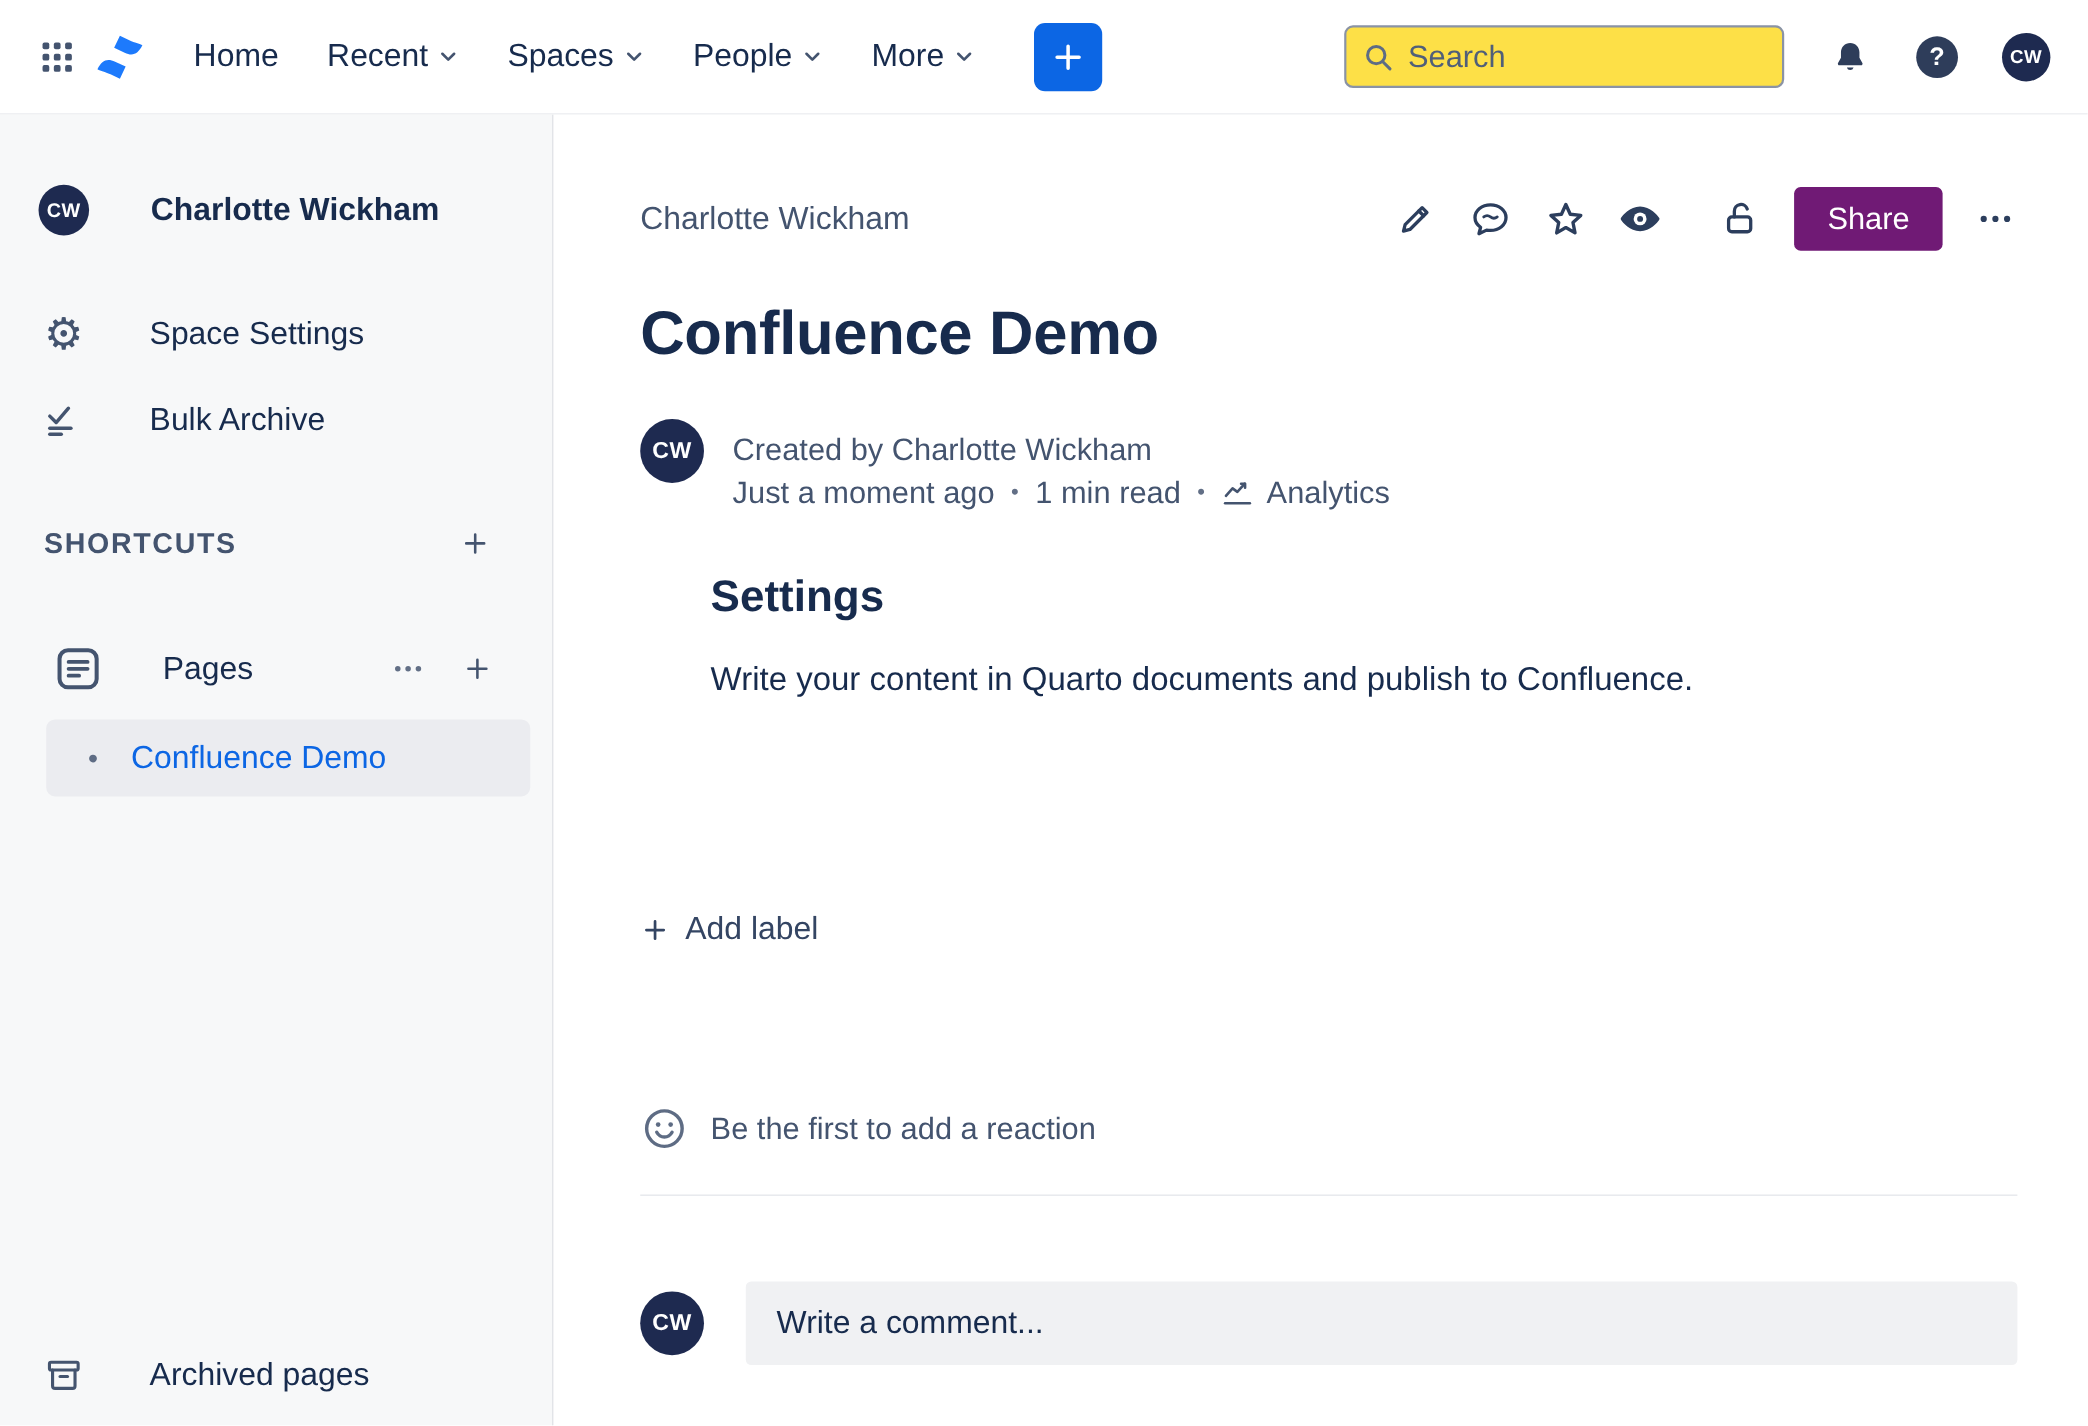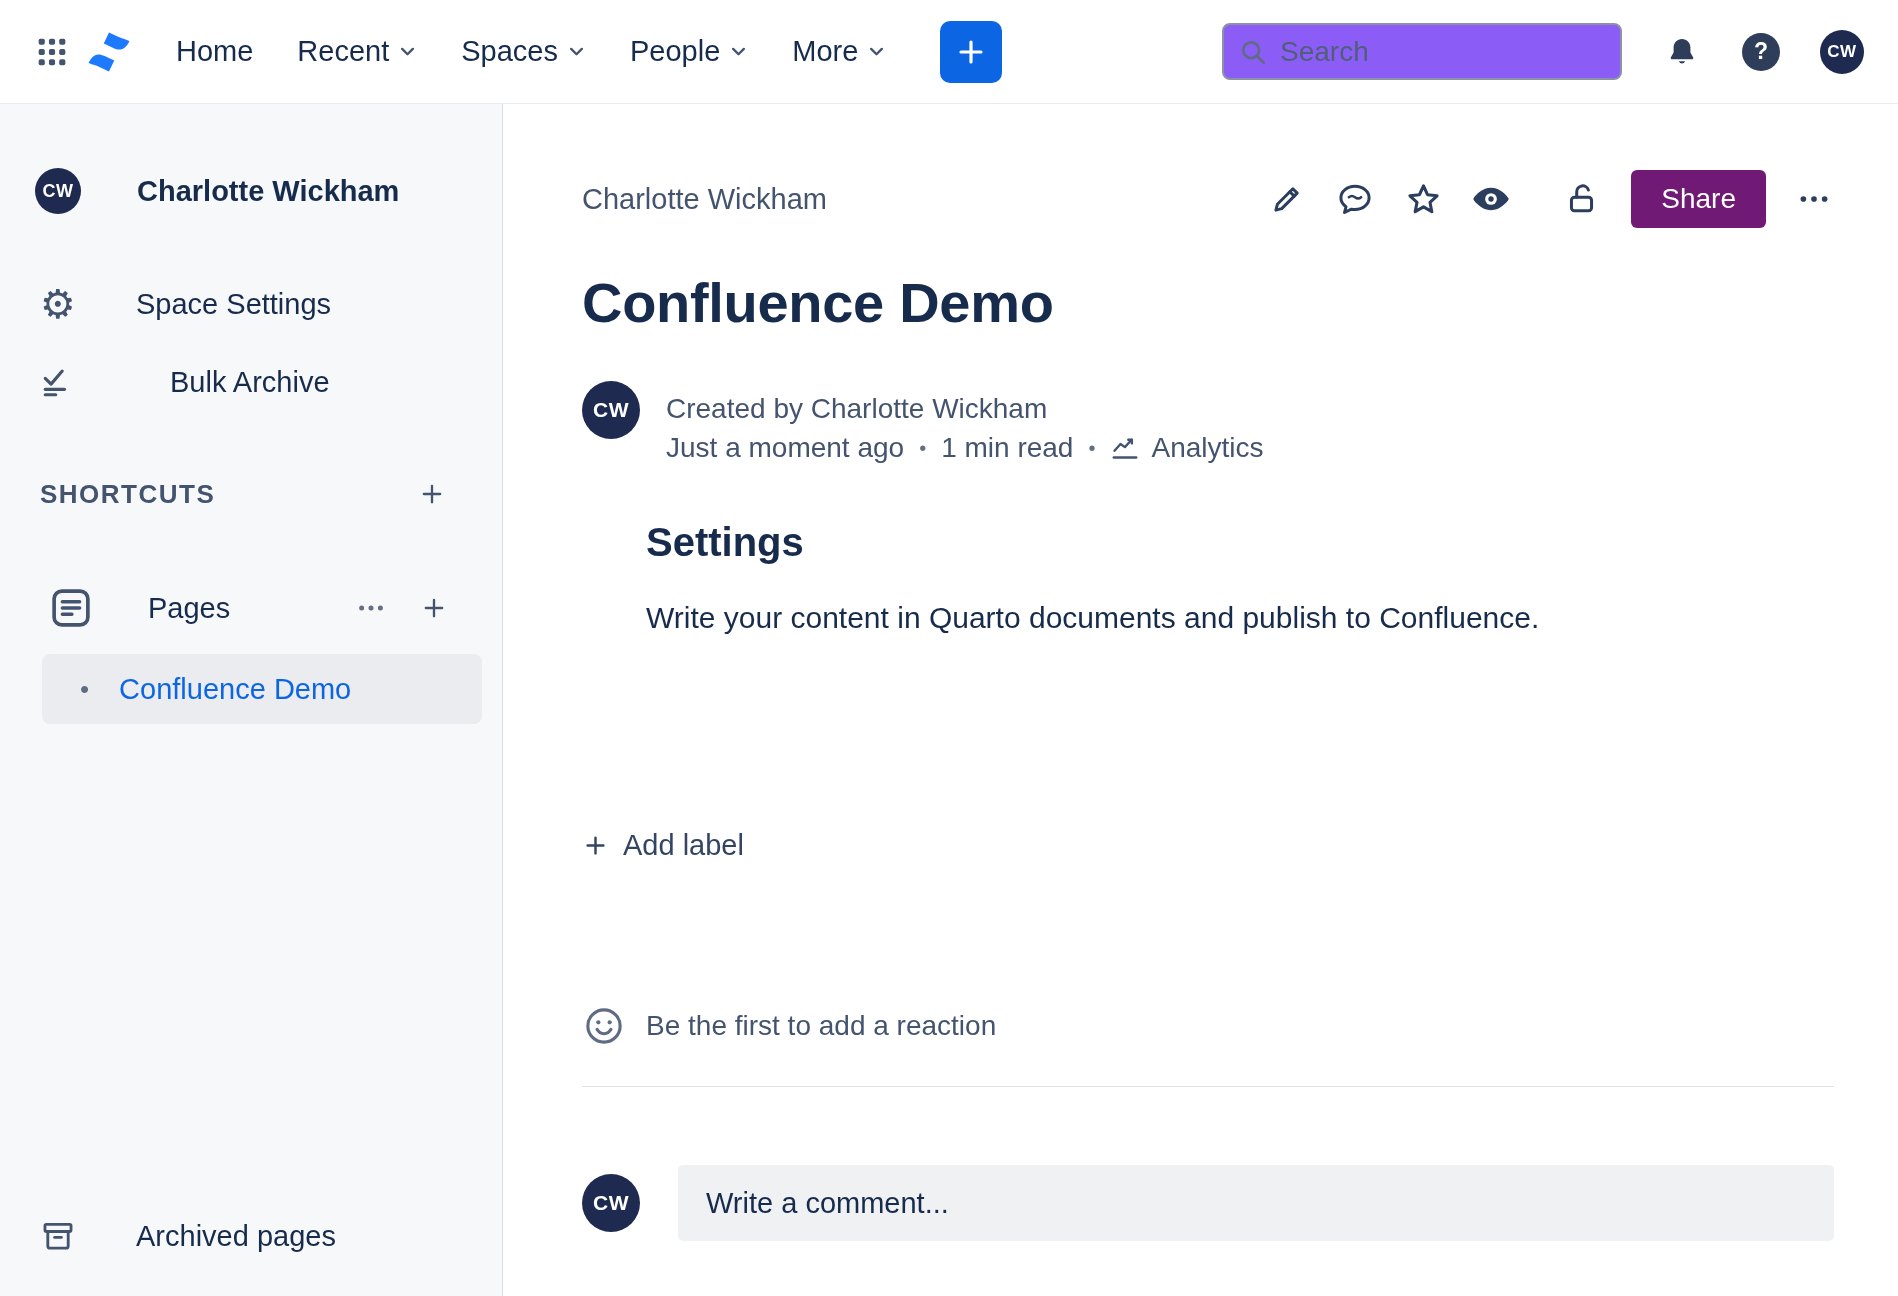--- a/index.html
+++ b/index.html
@@ -21,54 +21,54 @@
     border-bottom: 1px solid #E8EAEE; position: relative; z-index: 2;
   }
   .appswitch { width: 44px; height: 44px; display: flex; align-items: center; justify-content: center; }
   .logo { margin-left: 12px; display: flex; align-items: center; }
   .nav { display: flex; align-items: center; gap: 44px; margin-left: 44px; }
   .nav-item { display: flex; align-items: center; gap: 9px; font-size: 29px; font-weight: 500; color: #172B4D; }
   .create-btn { margin-left: 54px; width: 62px; height: 62px; border-radius: 10px; background: #0C66E4;
     display: flex; align-items: center; justify-content: center; }
   .top-right { margin-left: auto; display: flex; align-items: center; gap: 40px; }
   .searchbox { width: 400px; height: 57px; border: 2px solid #8A93A5; border-radius: 8px;
-    display: flex; align-items: center; gap: 12px; padding: 0 14px; background: #8b5cf6; }
+    display: flex; align-items: center; gap: 12px; padding: 0 14px; background: #fde047; }
   .searchbox input { flex: 1; min-width: 0; border: none; outline: none; background: transparent;
     font-size: 28px; color: #172B4D; font-family: inherit; }
   .searchbox input::placeholder { color: #505F79; opacity: 1; }
   .help-btn { width: 38px; height: 38px; border-radius: 50%; background: #2E3D5A; color: #fff;
     font-size: 23px; font-weight: 700; display: flex; align-items: center; justify-content: center; }
   .avatar { border-radius: 50%; background: #1E2A50; color: #fff; font-weight: 700;
     display: flex; align-items: center; justify-content: center; letter-spacing: .5px; flex: none; }
   .avatar.sm { width: 44px; height: 44px; font-size: 17px; }
   .avatar.md { width: 46px; height: 46px; font-size: 18px; }
   .avatar.lg { width: 58px; height: 58px; font-size: 21px; }
 
   
   .sidebar { position: absolute; top: 104px; left: 0; bottom: 0; width: 503px;
     background: #F7F8F9; border-right: 1px solid #DCDFE4; padding-top: 64px; }
   .space-header { display: flex; align-items: center; padding-left: 35px; margin-bottom: 58px; }
   .space-header .avatar { margin-right: 56px; }
   .space-name { font-size: 29px; font-weight: 700; color: #172B4D; }
   .side-row { display: flex; align-items: center; height: 64px; padding: 0 30px 0 40px; font-size: 29px; color: #172B4D; }
-  .side-row + .side-row { margin-top: 14px; gap: 34px; }
+  .side-row + .side-row { margin-top: 14px; }
   .ictray { width: 36px; display: flex; justify-content: center; margin-right: 60px; flex: none; }
   .gear-glyph { font-size: 40px; line-height: 1; color: #44546F; }
   .shortcuts { display: flex; align-items: center; justify-content: space-between;
     margin-top: 62px; height: 36px; padding: 0 56px 0 40px; }
   .shortcuts-lbl { font-size: 26px; font-weight: 700; letter-spacing: 1.5px; color: #44546F; }
   .pages-row { display: flex; align-items: center; height: 72px; margin-top: 60px; padding: 0 54px 0 48px; }
   .pages-row .ictray { width: 46px; margin-right: 54px; }
   .pages-label { font-size: 29px; font-weight: 500; color: #172B4D; }
   .pages-actions { margin-left: auto; display: flex; align-items: center; gap: 34px; color: #626F86; }
   .page-item { margin: 10px 20px 0 42px; height: 70px; background: #EBECF0; border-radius: 8px;
     display: flex; align-items: center; padding-left: 38px; gap: 30px; font-size: 29px; }
   .page-item .bullet { color: #5E6C84; font-size: 26px; }
   .page-item .plabel { color: #0C66E4; font-weight: 500; }
-  .archived { position: absolute; left: 0; right: 0; bottom: 28px; display: flex; align-items: center;
+  .archived { position: absolute; left: 0; right: 0; bottom: 14px; display: flex; align-items: center;
     height: 64px; padding: 0 30px 0 40px; font-size: 29px; color: #172B4D; }
 
   
   .main { position: absolute; top: 104px; left: 504px; right: 0; bottom: 0; background: #fff;
     padding: 66px 64px 0 78px; overflow: hidden; }
   .pagehead { display: flex; align-items: center; height: 58px; }
   .breadcrumb { font-size: 29px; color: #44546F; }
   .actions { margin-left: auto; display: flex; align-items: center; gap: 28px; }
   .act { width: 40px; height: 40px; display: flex; align-items: center; justify-content: center; color: #2C3E5D; }
   .act.lock { margin-left: 24px; }

